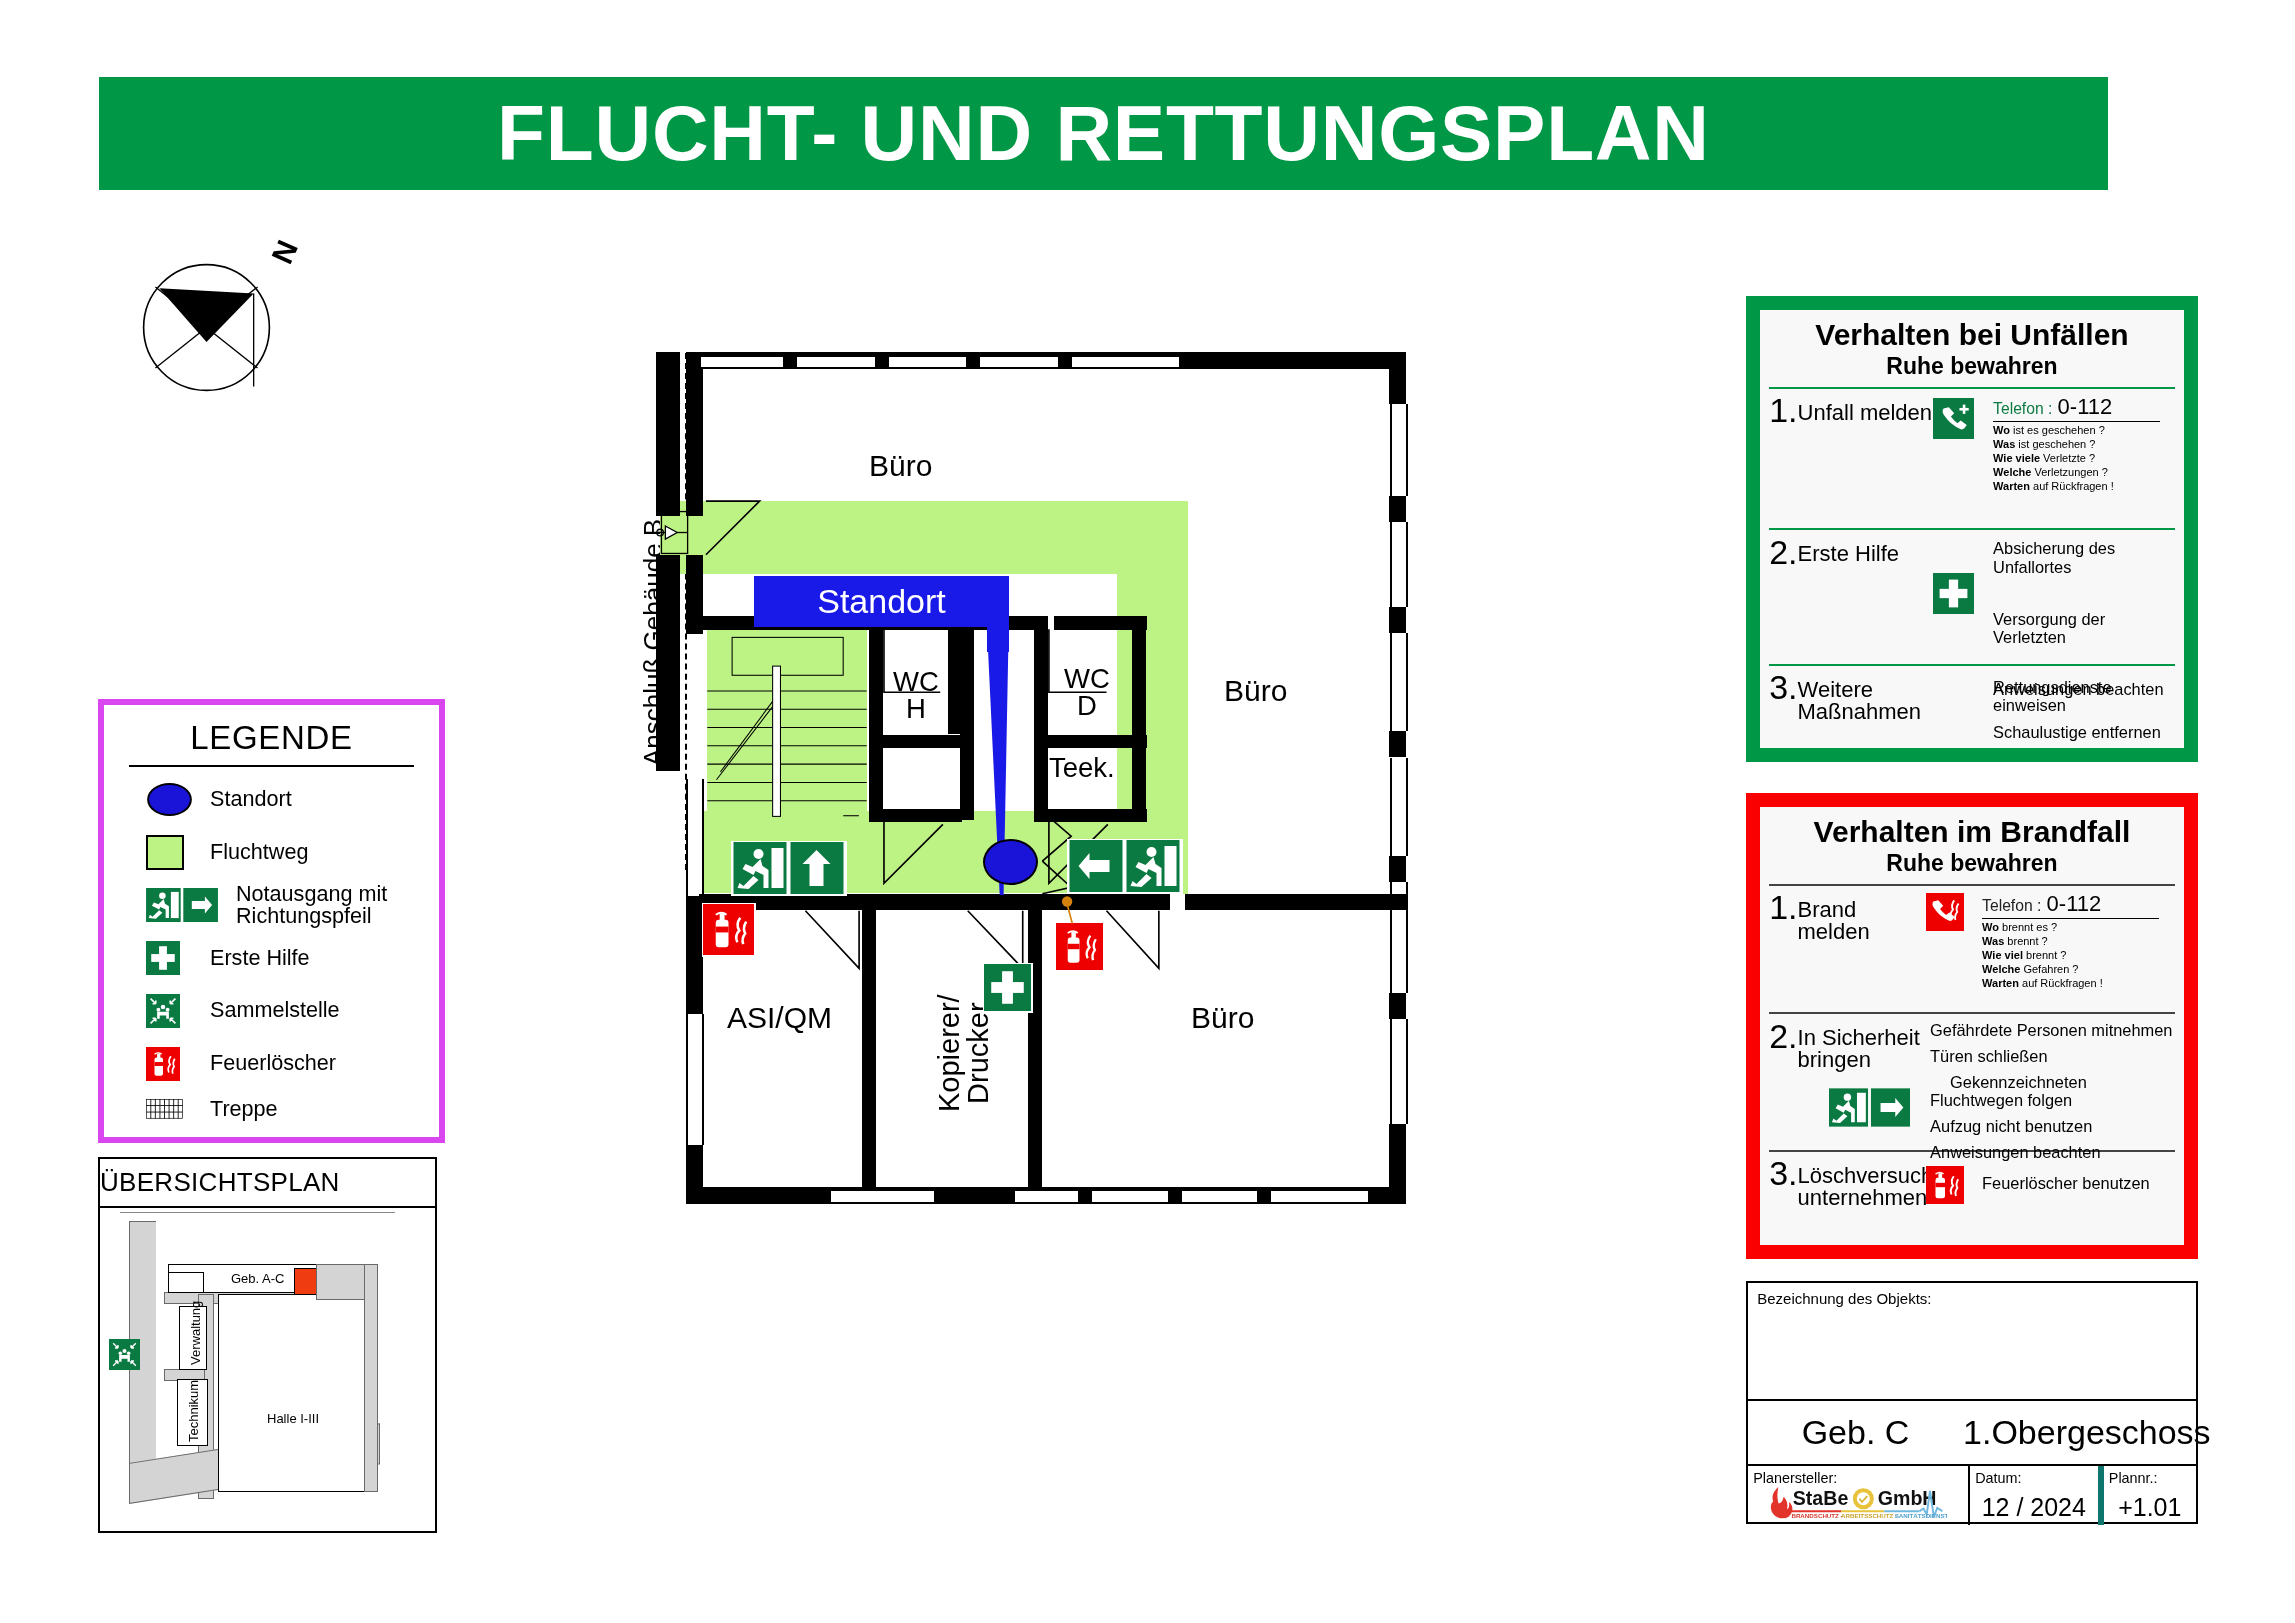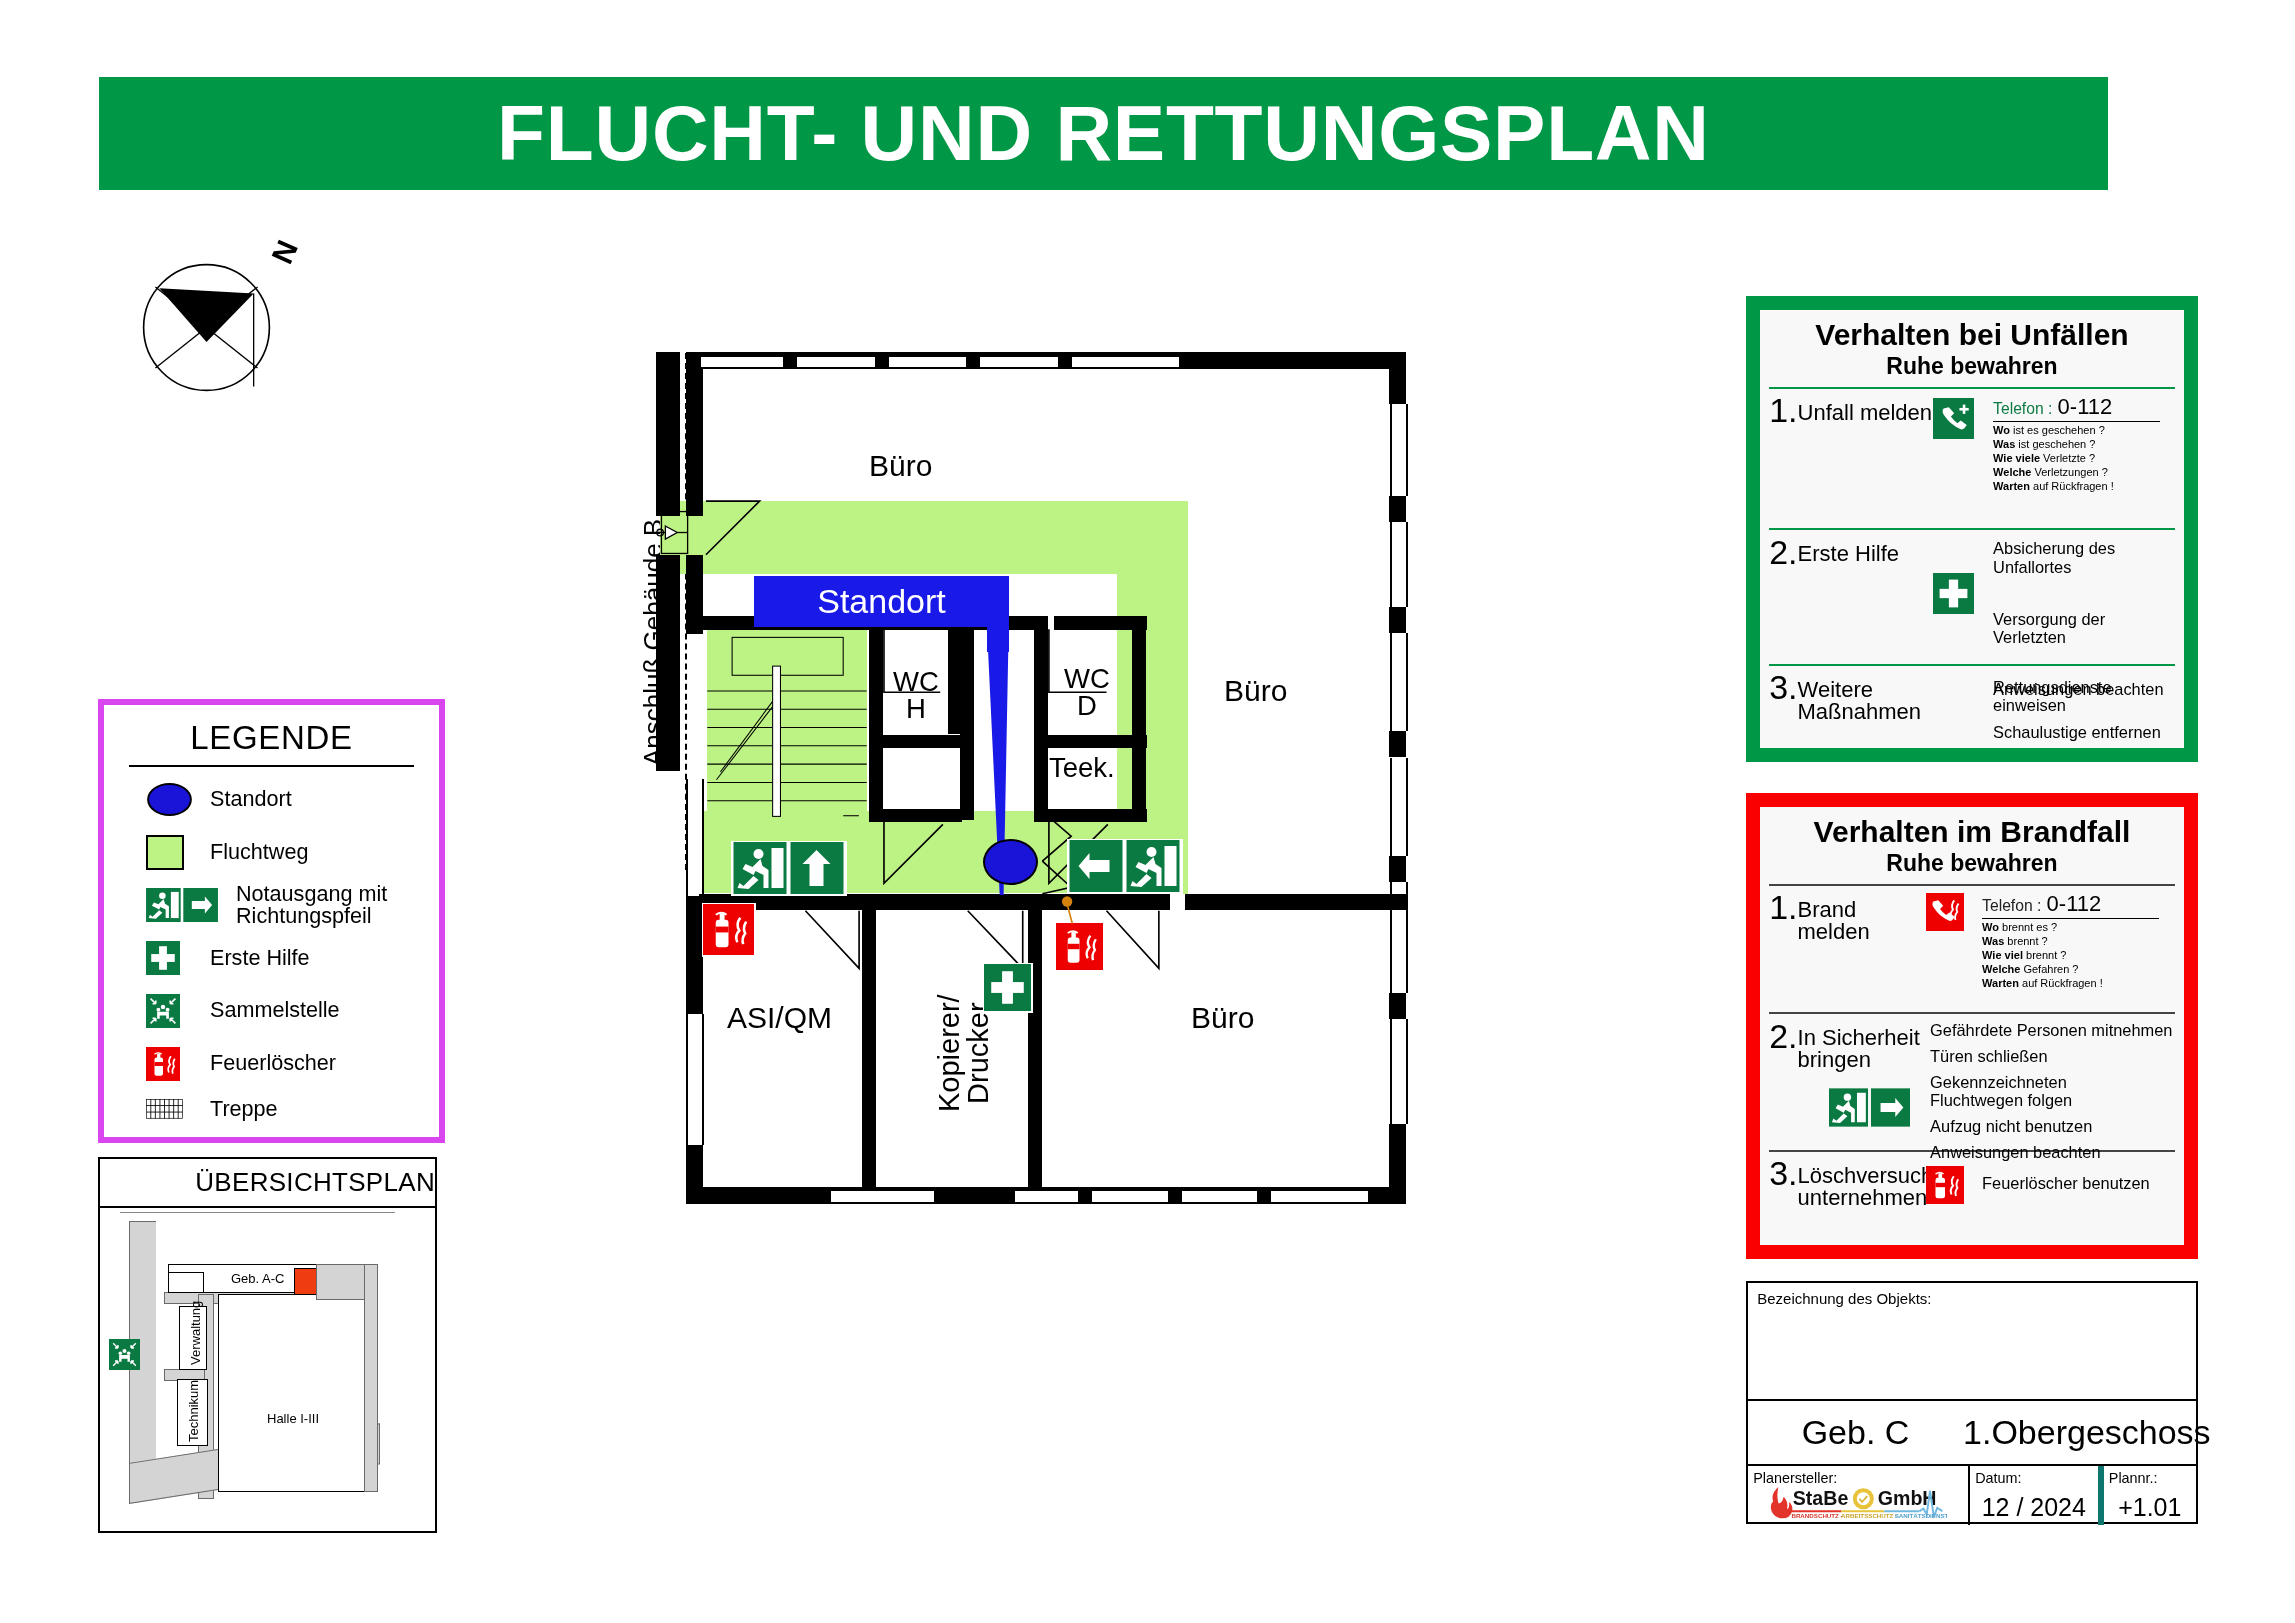--- a/index.html
+++ b/index.html
@@ -13,21 +13,21 @@
   #compass-n{left:265px;top:255px;font-size:30px;font-weight:bold;transform:rotate(-66deg);transform-origin:0 0;}
   
   #legend-box{left:98px;top:699px;width:335px;height:432px;border:6px solid #d946ef;background:#fff;}
   #legend-title{width:100%;text-align:center;font-size:33px;margin-top:14.4px;letter-spacing:0.7px;}
   #legend-rule{margin:7.9px auto 0 auto;width:85%;height:2px;background:#000;}
   .leg-row{display:flex;align-items:center;margin:11.8px 0 0 42px;height:41px;}
   .leg-sym{width:47px;min-width:47px;display:flex;align-items:center;}
   .leg-lab{margin-left:17px;font-size:21.6px;line-height:1.05;}
   
   #ueber-box{left:98px;top:1157px;width:335px;height:372px;border:2px solid #000;background:#fff;}
-  #ueber-title{width:100%;text-align:right;font-size:26px;padding-top:7.9px;letter-spacing:0.3px;}
+  #ueber-title{width:100%;text-align:left;font-size:26px;padding-top:7.9px;letter-spacing:0.3px;}
   #ueber-titlerule{width:100%;height:2px;background:#000;margin-top:7.9px;}
   #ueber-canvas{position:relative;width:100%;height:309px;}
   .ov-road{position:absolute;background:#d4d4d4;border:0.7px solid #6a6a6a;}
   .ov-bld{position:absolute;background:#fff;border:1.3px solid #000;}
   .ov-red{position:absolute;background:#f03c11;border:0.7px solid #000;}
   .ov-lab{position:absolute;font-size:13px;}
   .ov-vlab{position:absolute;font-size:13px;transform:rotate(-90deg);transform-origin:left top;white-space:nowrap;}
   
   #panel-unfall{left:1746px;top:296px;width:452px;height:466px;border:14.4px solid #009846;background:#f7f8f7;box-sizing:border-box;}
   #panel-brand{left:1746px;top:793px;width:452px;height:466px;border:14.4px solid #fa0000;background:#f7f8f7;box-sizing:border-box;}
@@ -357,21 +357,21 @@
           <path d="M27 17 L19 25 L12 22 L9 27 L20 33 L22 29 L30 33 L30 46 L35 46 L35 28 L29 24 Z" fill="#fff"></path>
           <path d="M20 34 L10 44 L6 41 L4 46 L15 47 L25 38 Z" fill="#fff"></path>
           <rect x="57" y="0" width="53" height="52" fill="#0b7a42"></rect>
           <polygon points="70,20 90,20 90,13 101,26 90,39 90,32 70,32" fill="#fff"></polygon>
         </svg>
       </div>
     </div>
     <div style="flex:1;padding-left:3.9px;padding-top:1.3px;">
       <div class="rline">Gefährdete Personen mitnehmen</div>
       <div class="rline" style="padding-top:7.9px;">Türen schließen</div>
-      <div class="rline" style="padding-top:7.9px;">Gekennzeichneten</div>
+      <div class="rline" style="padding-top:7.9px;margin-left:20px;">Gekennzeichneten</div>
       <div class="rline">Fluchtwegen folgen</div>
       <div class="rline" style="padding-top:7.9px;">Aufzug nicht benutzen</div>
       <div class="rline" style="padding-top:7.9px;">Anweisungen beachten</div>
     </div>
   </div>
 
   <div class="pnl-sep-k"></div>
 
   <div class="step" style="height:79px;">
     <div style="width:157px;display:flex;">

